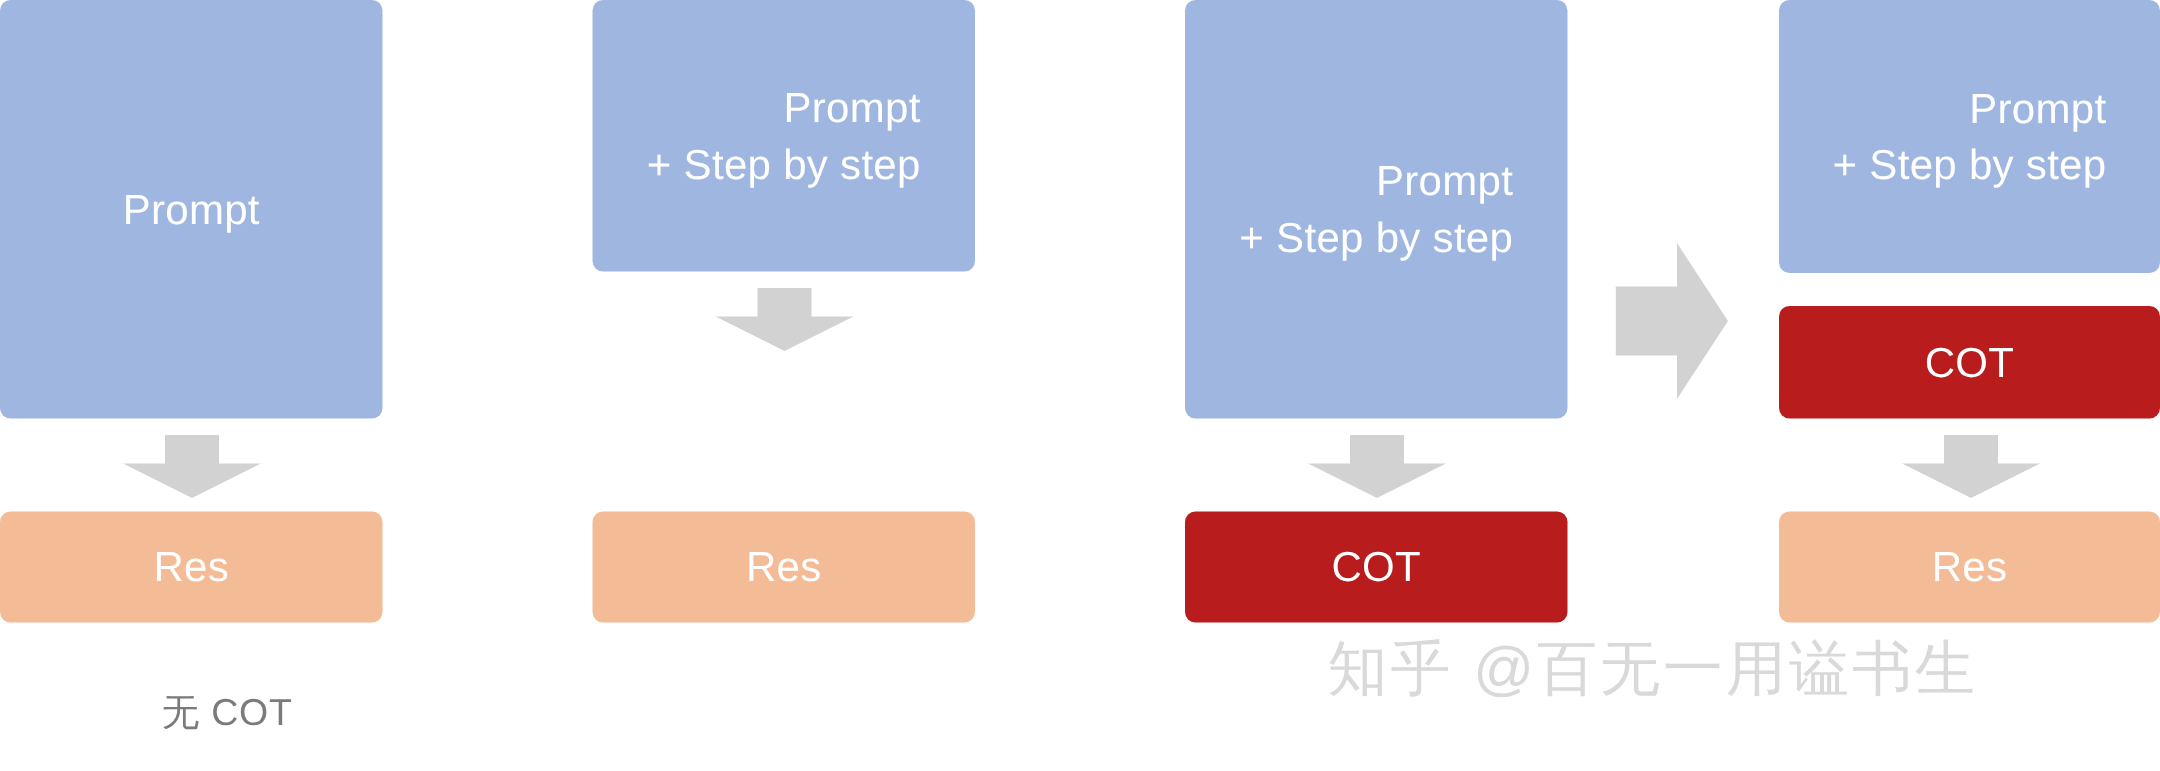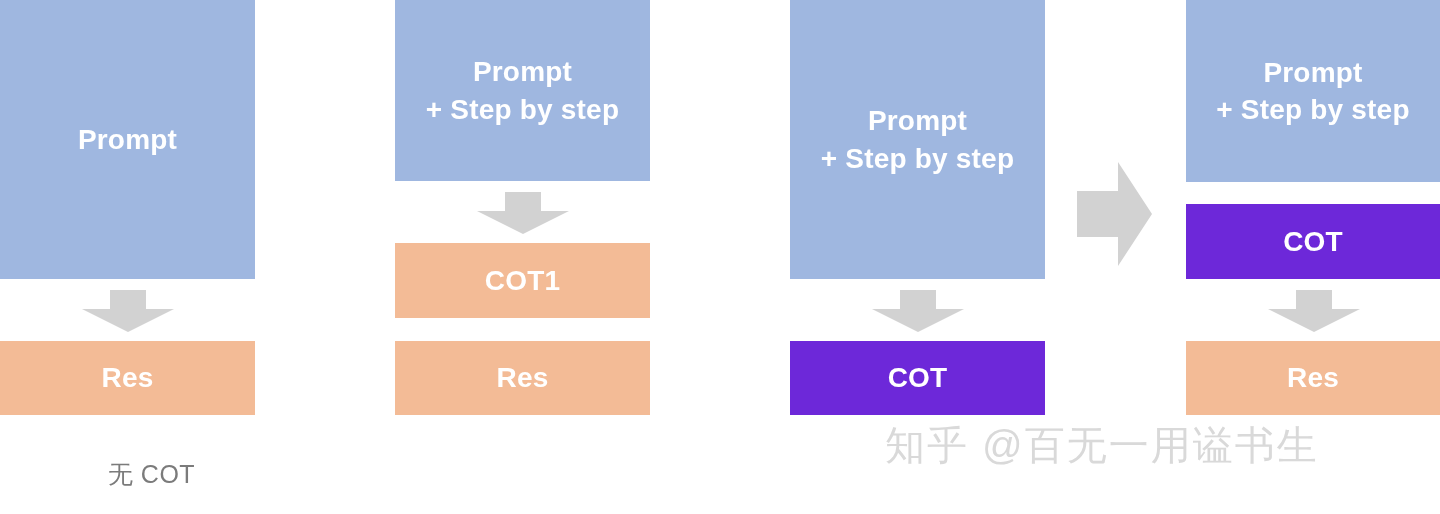--- a/index.html
+++ b/index.html
@@ -17,31 +17,32 @@
     background: #ffffff;
     overflow: hidden;
   }
 
   .box {
     position: absolute;
     display: flex;
     align-items: center;
     justify-content: center;
     color: #ffffff;
-    font-weight: 700;
+    font-weight: 400;
     font-size: 28px;
     line-height: 1.33;
-    text-align: center;
+    text-align: right;
     letter-spacing: 0.2px;
     white-space: pre-line;
     box-sizing: border-box;
+    border-radius: 7px;
   }
   .box.blue   { background: #9FB7E0; }
   .box.orange { background: #F3BB96; }
-  .box.green  { background: #6d28d9; }
+  .box.green  { background: #b91c1c; }
 
   .arrow-down, .arrow-right {
     position: absolute;
   }
   .arrow-down svg, .arrow-right svg { display: block; }
 
   .caption {
     position: absolute;
     color: #7b7b7b;
     font-size: 25px;
@@ -112,21 +113,20 @@
 
   <div class="box blue" id="c2-prompt">Prompt
 + Step by step</div>
 
   <div class="arrow-down" id="c2-arrow">
     <svg width="92" height="42" viewBox="0 0 92 42" aria-hidden="true">
       <polygon points="28,0 64,0 64,19 92,19 46,42 0,19 28,19" fill="#D2D2D2"></polygon>
     </svg>
   </div>
 
-  <div class="box orange" id="c2-cot1">COT1</div>
 
   <div class="box orange" id="c2-res">Res</div>
 
 
   <div class="box blue" id="c3-prompt">Prompt
 + Step by step</div>
 
   <div class="arrow-down" id="c3-arrow">
     <svg width="92" height="42" viewBox="0 0 92 42" aria-hidden="true">
       <polygon points="28,0 64,0 64,19 92,19 46,42 0,19 28,19" fill="#D2D2D2"></polygon>

